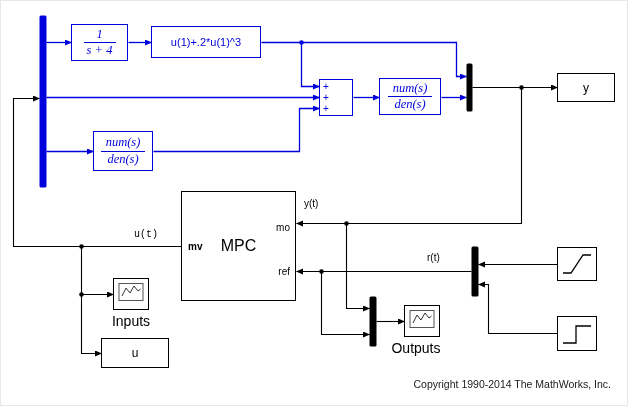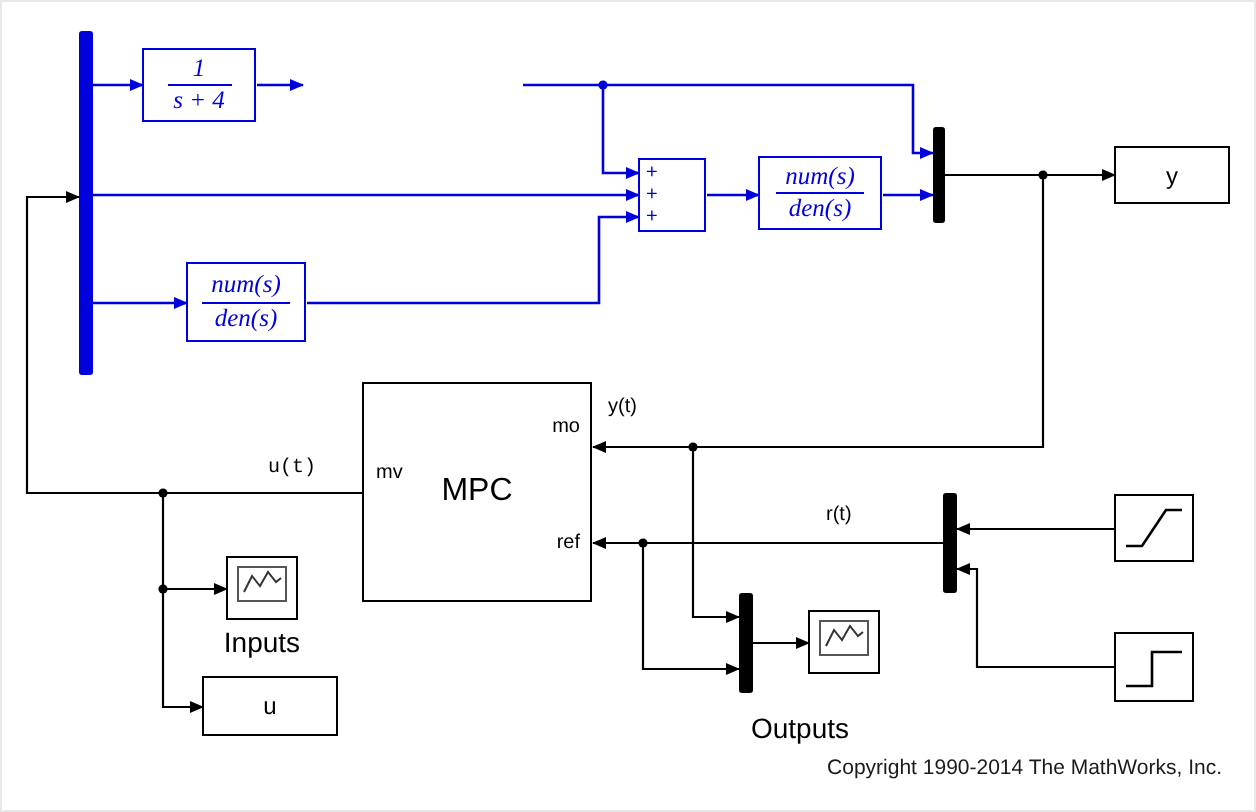--- a/index.html
+++ b/index.html
@@ -94,20 +94,23 @@
       <rect x="368" y="295" width="7" height="50" rx="1.5" fill="#000000"></rect>
     </g>
   </svg>
 
   <div class="block blue frac" style="left:70px; top:23px; width:57px; height:37px;">
     <span>1</span>
     <span class="fl" style="width:32px"></span>
     <span>s + 4</span>
   </div>
 
+  <div class="block blue fcn-txt" style="left:150px; top:25px; width:110px; height:32px;">
+    <span>u(1)+.2*u(1)^3</span>
+  </div>
 
   <div class="block blue sumblk" style="left:318px; top:78px; width:34px; height:37px;">
     <span style="top:2px">+</span>
     <span style="top:13px">+</span>
     <span style="top:24px">+</span>
   </div>
 
   <div class="block blue frac" style="left:378px; top:77px; width:62px; height:37px;">
     <span>num(s)</span>
     <span class="fl" style="width:44px"></span>
@@ -115,22 +118,22 @@
   </div>
 
   <div class="block blue frac" style="left:92px; top:130px; width:60px; height:40px;">
     <span>num(s)</span>
     <span class="fl" style="width:44px"></span>
     <span>den(s)</span>
   </div>
 
   <div class="block" style="left:180px; top:190px; width:115px; height:110px;">
     <span class="mpc-name">MPC</span>
-    <span class="port" style="left:6px; top:39px;">mv</span>
-    <span class="port" style="right:5px; top:16px;">mo</span>
+    <span class="port" style="left:6px; top:49px;font-weight:bold;">mv</span>
+    <span class="port" style="right:5px; top:30px;">mo</span>
     <span class="port" style="right:5px; top:74px;">ref</span>
   </div>
 
   <div class="block" style="left:556px; top:72px; width:58px; height:29px;">
     <span>y</span>
   </div>
 
   <div class="block" style="left:100px; top:337px; width:68px; height:30px;">
     <span>u</span>
   </div>
@@ -142,33 +145,33 @@
     </svg>
   </div>
   <div class="caption" style="left:104px; top:312px; width:52px;">Inputs</div>
 
   <div class="block iconblk" style="left:403px; top:304px; width:36px; height:32px;">
     <svg width="34" height="30" viewBox="0 0 34 30">
       <rect x="5" y="4.5" width="24" height="17" fill="#ffffff" stroke="#555555"></rect>
       <polyline points="8,17 12,9 16,14 20,7 24,12 26.5,10" fill="none" stroke="#333333" stroke-width="1"></polyline>
     </svg>
   </div>
-  <div class="caption" style="left:373px; top:339px; width:52px;margin-top:16px;">Outputs</div>
+  <div class="caption" style="left:389px; top:339px; width:52px;">Outputs</div>
 
   <div class="block iconblk" style="left:556px; top:246px; width:40px; height:34px;">
     <svg width="38" height="32" viewBox="0 0 38 32">
       <polyline points="5,25 13,25 25,7 33,7" fill="none" stroke="#000000" stroke-width="1.3"></polyline>
     </svg>
   </div>
 
   <div class="block iconblk" style="left:556px; top:315px; width:40px; height:35px;">
     <svg width="38" height="33" viewBox="0 0 38 33">
       <polyline points="5,26 18,26 18,9 33,9" fill="none" stroke="#000000" stroke-width="1.3"></polyline>
     </svg>
   </div>
 
   <div class="lbl" style="left:133px; top:228px;font-family:Liberation Mono, monospace;">u(t)</div>
   <div class="lbl" style="left:303px; top:197px;">y(t)</div>
-  <div class="lbl" style="left:412px; top:251px;">r(t)</div>
+  <div class="lbl" style="left:426px; top:251px;">r(t)</div>
 
   <div class="copyright" style="right:16px; top:377px;">Copyright 1990-2014 The MathWorks, Inc.</div>
 
 </div>
 
 </body></html>

